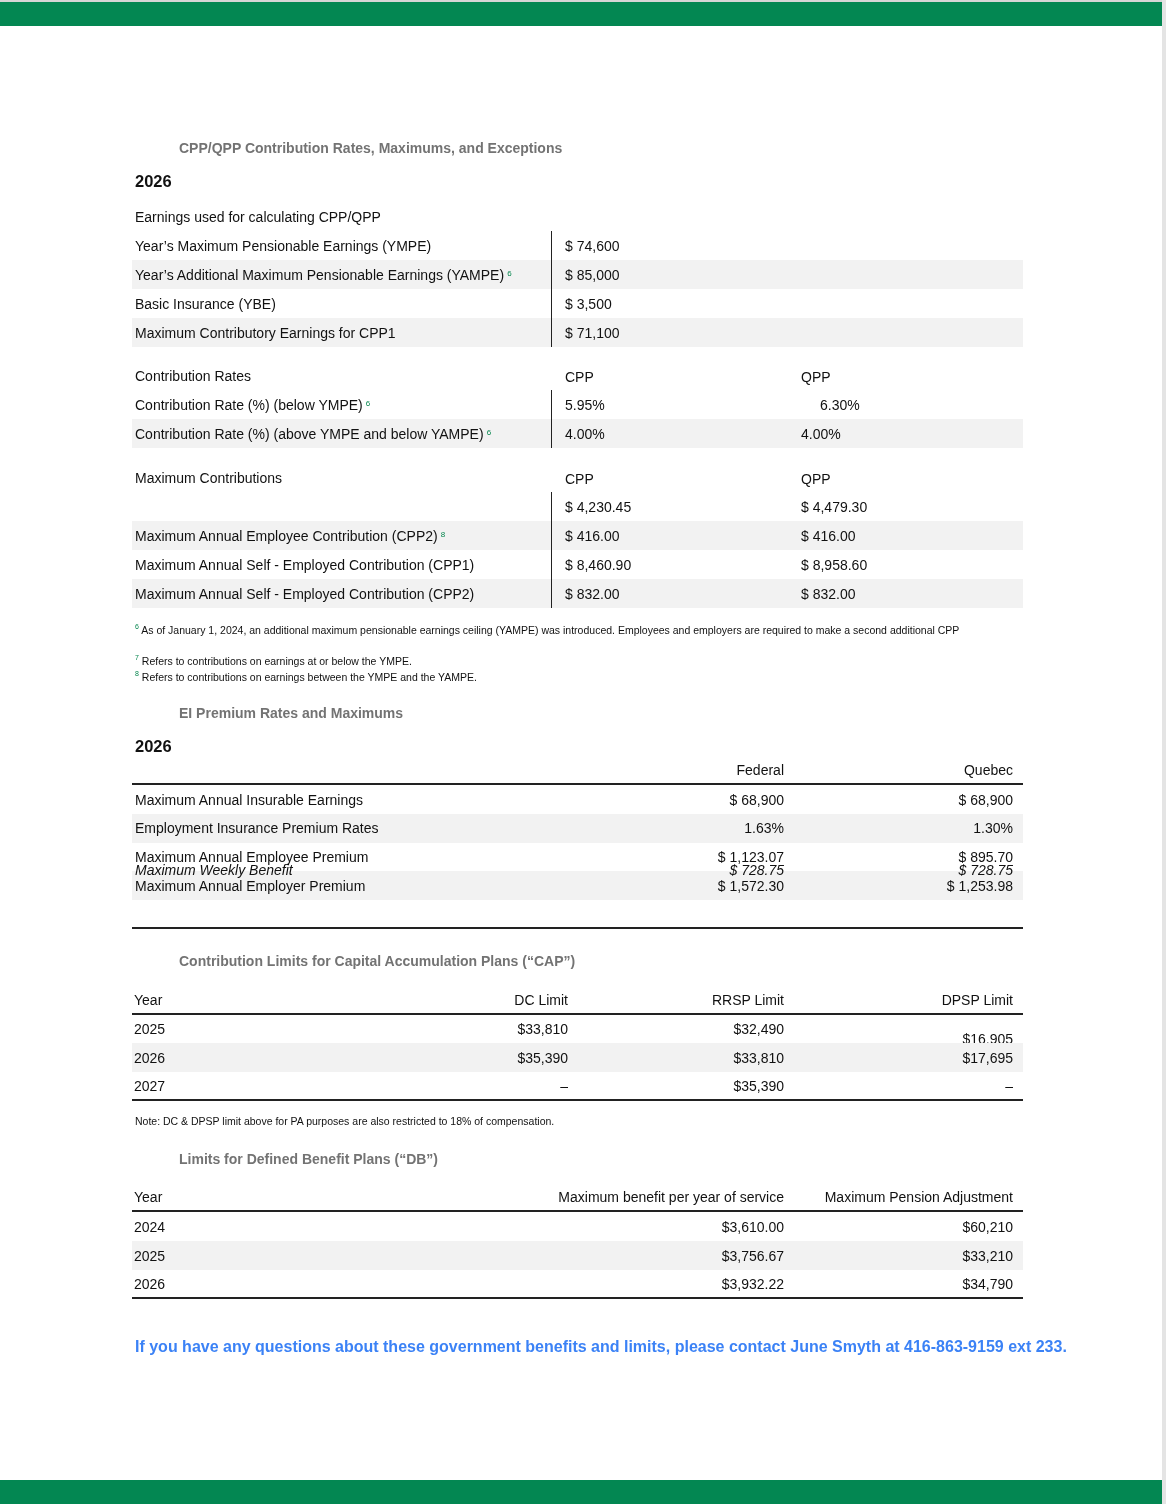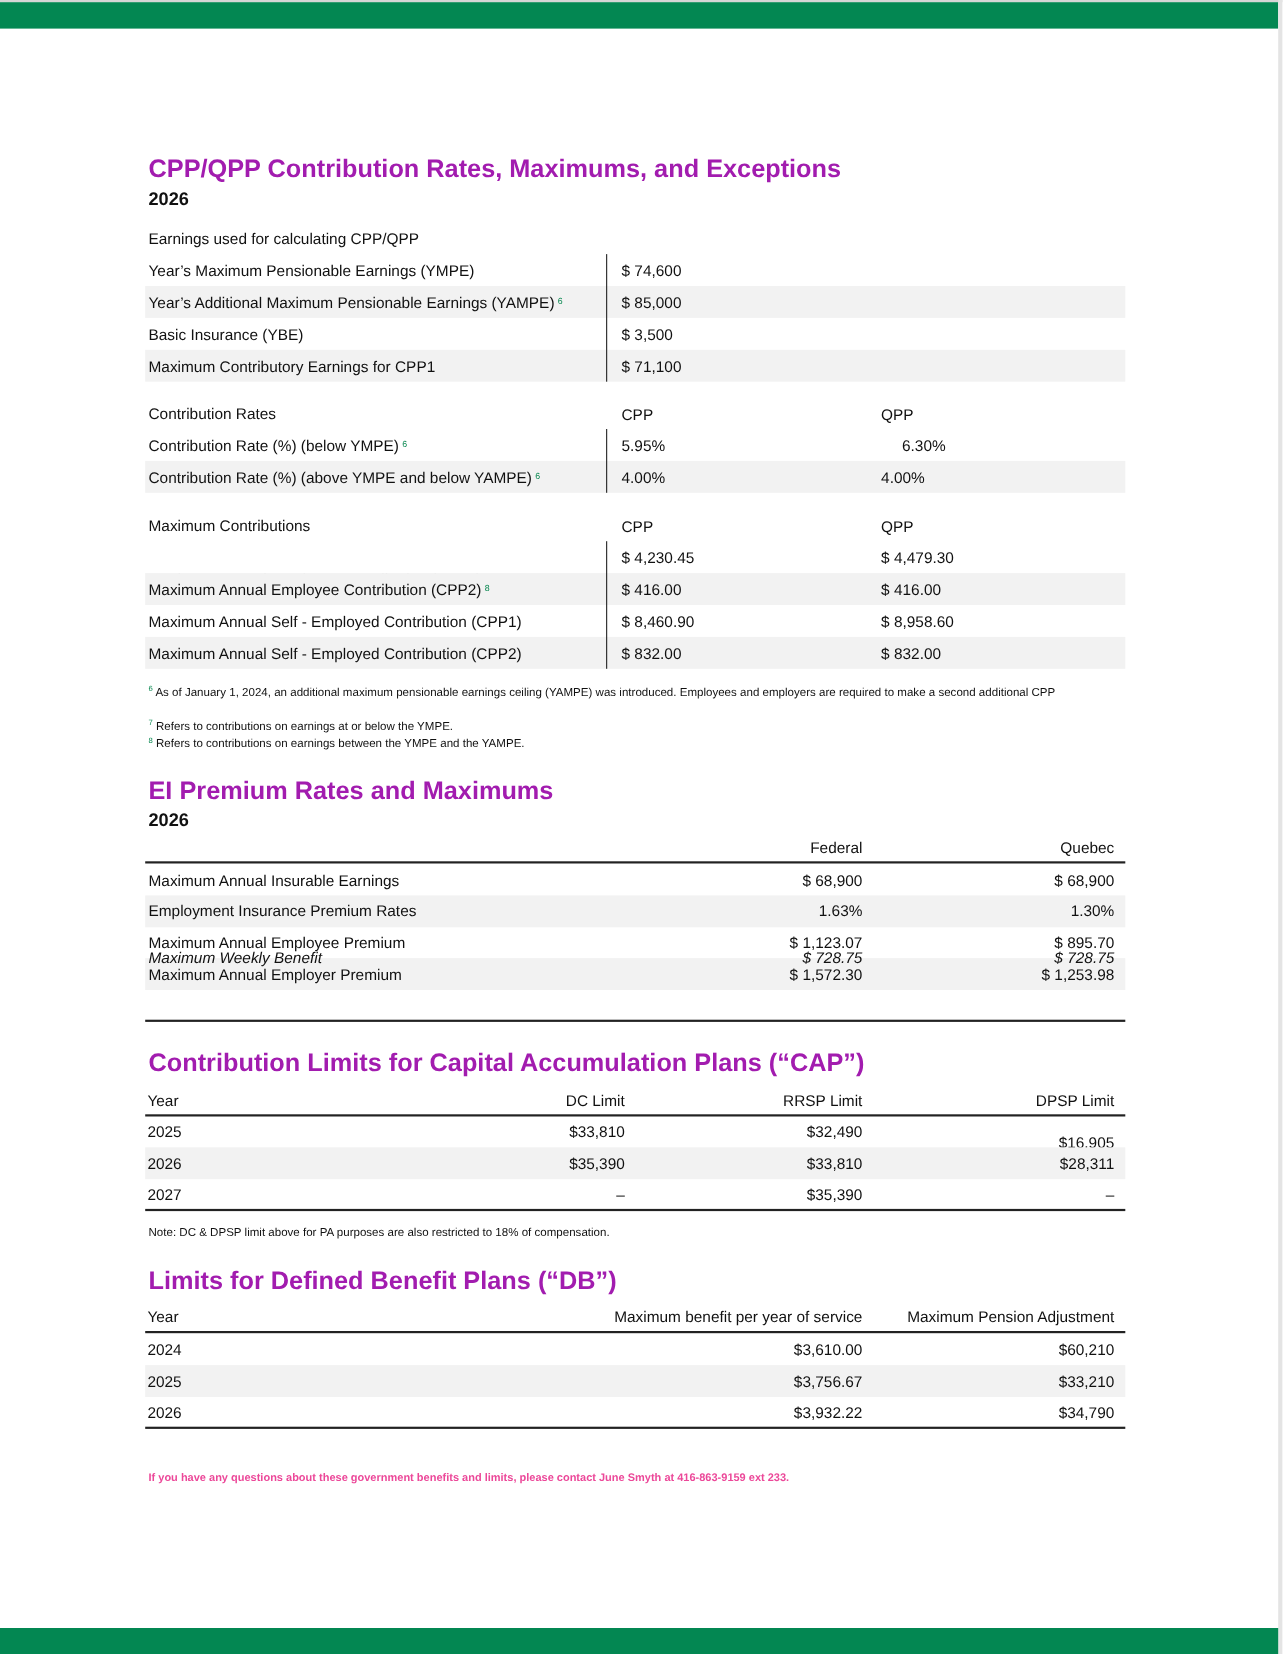--- a/index.html
+++ b/index.html
@@ -7,33 +7,33 @@
     width: 1166px; height: 1504px; position: relative; overflow: hidden;
     background: #ffffff; color: #111;
     font-family: "Liberation Sans", "DejaVu Sans", sans-serif;
   }
   .top-bar { position: absolute; left: 0; top: 2px; width: 1162px; height: 24px; background: #038752; }
   .top-edge { position: absolute; left: 0; top: 0; width: 1166px; height: 2px; background: #d6d6d6; }
   .bottom-bar { position: absolute; left: 0; top: 1480px; width: 1162px; height: 24px; background: #038752; }
   .right-edge { position: absolute; left: 1162px; top: 0; width: 4px; height: 1504px; background: #e4e4e4; }
 
   .abs { position: absolute; }
-  .sec-title { color: #a21caf; font-weight: bold; font-size: 23px; white-space: nowrap; }
+  .sec-title { color: #737373; font-weight: bold; font-size: 14px; white-space: nowrap; margin-left: 44px; }
   .year-title { font-weight: bold; font-size: 16.5px; color: #111; }
   .grp-label { font-size: 14px; color: #111; }
   .cell { font-size: 14px; color: #111; white-space: nowrap; }
   .row { position: absolute; left: 132px; width: 891px; height: 29px; }
   .row.shade { background: #f2f2f2; }
   .vline { position: absolute; width: 1px; background: #222; }
   .hline { position: absolute; height: 1.5px; background: #222; }
   sup.fn { color: #07874f; font-size: 8px; vertical-align: top; position: relative; top: 2px; margin-left: 3px; }
   .foot { font-size: 10.5px; color: #111; line-height: 14px; }
   .foot sup { color: #07874f; font-size: 7px; }
   .note { font-size: 10.5px; color: #111; }
-  .contact { font-weight: bold; font-size: 10px; color: #ec4899; white-space: nowrap; }
+  .contact { font-weight: bold; font-size: 16px; color: #3b82f6; white-space: nowrap; }
   .r { text-align: right; }
 </style>
 </head>
 <body>
 
 <div class="top-edge"></div>
 <div class="top-bar"></div>
 <div class="right-edge"></div>
 
 <div class="abs sec-title" style="left:135px; top:140px;">CPP/QPP Contribution Rates, Maximums, and Exceptions</div>
@@ -156,21 +156,21 @@
 <div class="row" style="top:1014px;">
   <span class="abs cell" style="left:2px; top:7px;">2025</span>
   <span class="abs cell r" style="left:248px; width:188px; top:7px;">$33,810</span>
   <span class="abs cell r" style="left:468px; width:184px; top:7px;">$32,490</span>
   <span class="abs cell r" style="left:698px; width:183px; top:17px;">$16,905</span>
 </div>
 <div class="row shade" style="top:1043px;">
   <span class="abs cell" style="left:2px; top:7px;">2026</span>
   <span class="abs cell r" style="left:248px; width:188px; top:7px;">$35,390</span>
   <span class="abs cell r" style="left:468px; width:184px; top:7px;">$33,810</span>
-  <span class="abs cell r" style="left:698px; width:183px; top:7px;">$28,311</span>
+  <span class="abs cell r" style="left:698px; width:183px; top:7px;">$17,695</span>
 </div>
 <div class="row" style="top:1071px;">
   <span class="abs cell" style="left:2px; top:7px;">2027</span>
   <span class="abs cell r" style="left:248px; width:188px; top:7px;">–</span>
   <span class="abs cell r" style="left:468px; width:184px; top:7px;">$35,390</span>
   <span class="abs cell r" style="left:698px; width:183px; top:7px;">–</span>
 </div>
 <div class="hline" style="left:132px; top:1099px; width:891px;"></div>
 
 <div class="abs note" style="left:135px; top:1115px;">Note: DC &amp; DPSP limit above for PA purposes are also restricted to 18% of compensation.</div>

